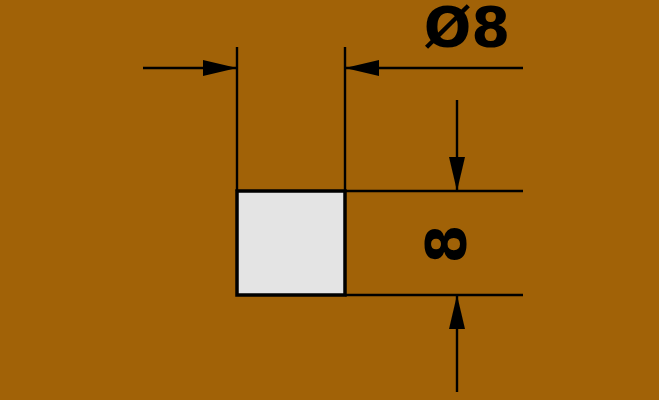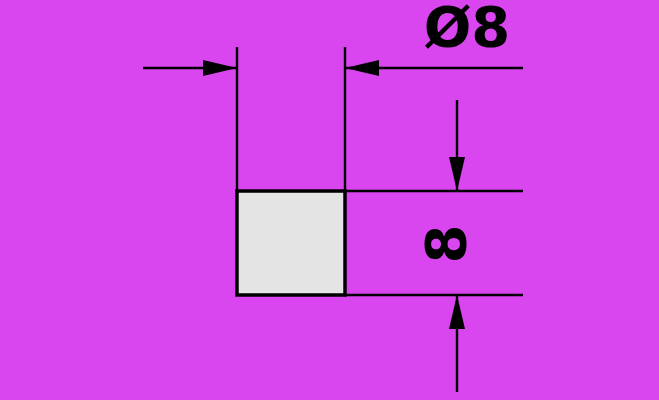--- a/index.html
+++ b/index.html
@@ -4,21 +4,21 @@
 <style>
   html, body {
     margin: 0;
     padding: 0;
     background: #ffffff;
   }
   .canvas {
     position: relative;
     width: 659px;
     height: 400px;
-    background: #d946ef;
+    background: #a16207;
     overflow: hidden;
   }
   svg {
     display: block;
   }
   .dim-line {
     stroke: #000000;
     stroke-width: 2.4;
     fill: none;
   }

